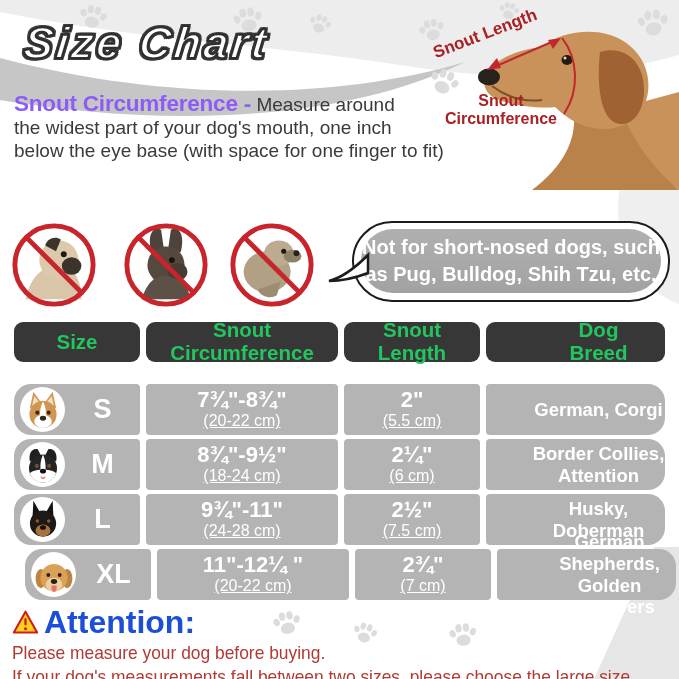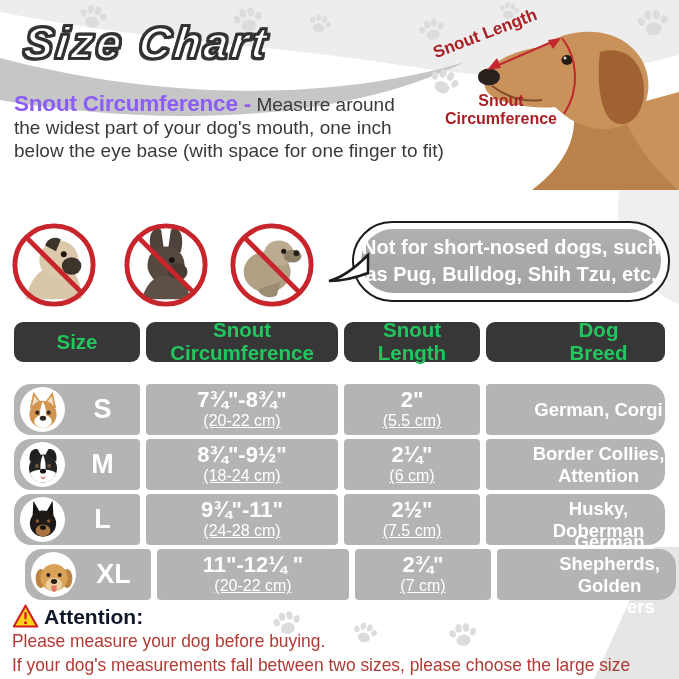--- a/index.html
+++ b/index.html
@@ -45,21 +45,21 @@
   .drow .c0{border-radius:17px 4px 4px 17px;flex-direction:row;justify-content:flex-start;padding-left:6px;}
   .drow .c3{border-radius:4px 17px 17px 4px;font-weight:bold;font-size:18.5px;line-height:1.18;white-space:pre-line;}
   .r0 .cell{top:384px;} .r1 .cell{top:439px;} .r2 .cell{top:494px;} .r3 .cell{top:549px;margin-left:11px;}
   .avatar{width:45px;height:45px;border-radius:50%;background:#fff;display:flex;align-items:center;
       justify-content:center;overflow:hidden;flex:0 0 auto;}
   .size-letter{flex:1;text-align:center;font-weight:bold;font-size:27px;}
   .val-main{font-weight:bold;font-size:22px;line-height:1.05;}
   .val-cm{font-size:16px;line-height:1.2;text-decoration:underline;}
   
   #attention{left:12px;top:604px;z-index:2;width:660px;}
-  #attention-heading{display:flex;align-items:center;gap:5px;color:#0f172a;font-weight:bold;font-size:21px;}
+  #attention-heading{display:flex;align-items:center;gap:5px;color:#1d4ed8;font-weight:bold;font-size:32px;}
   .attn-line{color:#b13a34;font-size:18.5px;line-height:1.28;transform:scaleX(0.94);transform-origin:left;white-space:nowrap;}
 </style>
 </head>
 <body>
 
 <div id="canvas">
 
   <svg width="0" height="0" style="position:absolute">
     <symbol id="paw" viewBox="0 0 40 40">
       <ellipse cx="20" cy="27" rx="9.5" ry="7.5"></ellipse>

